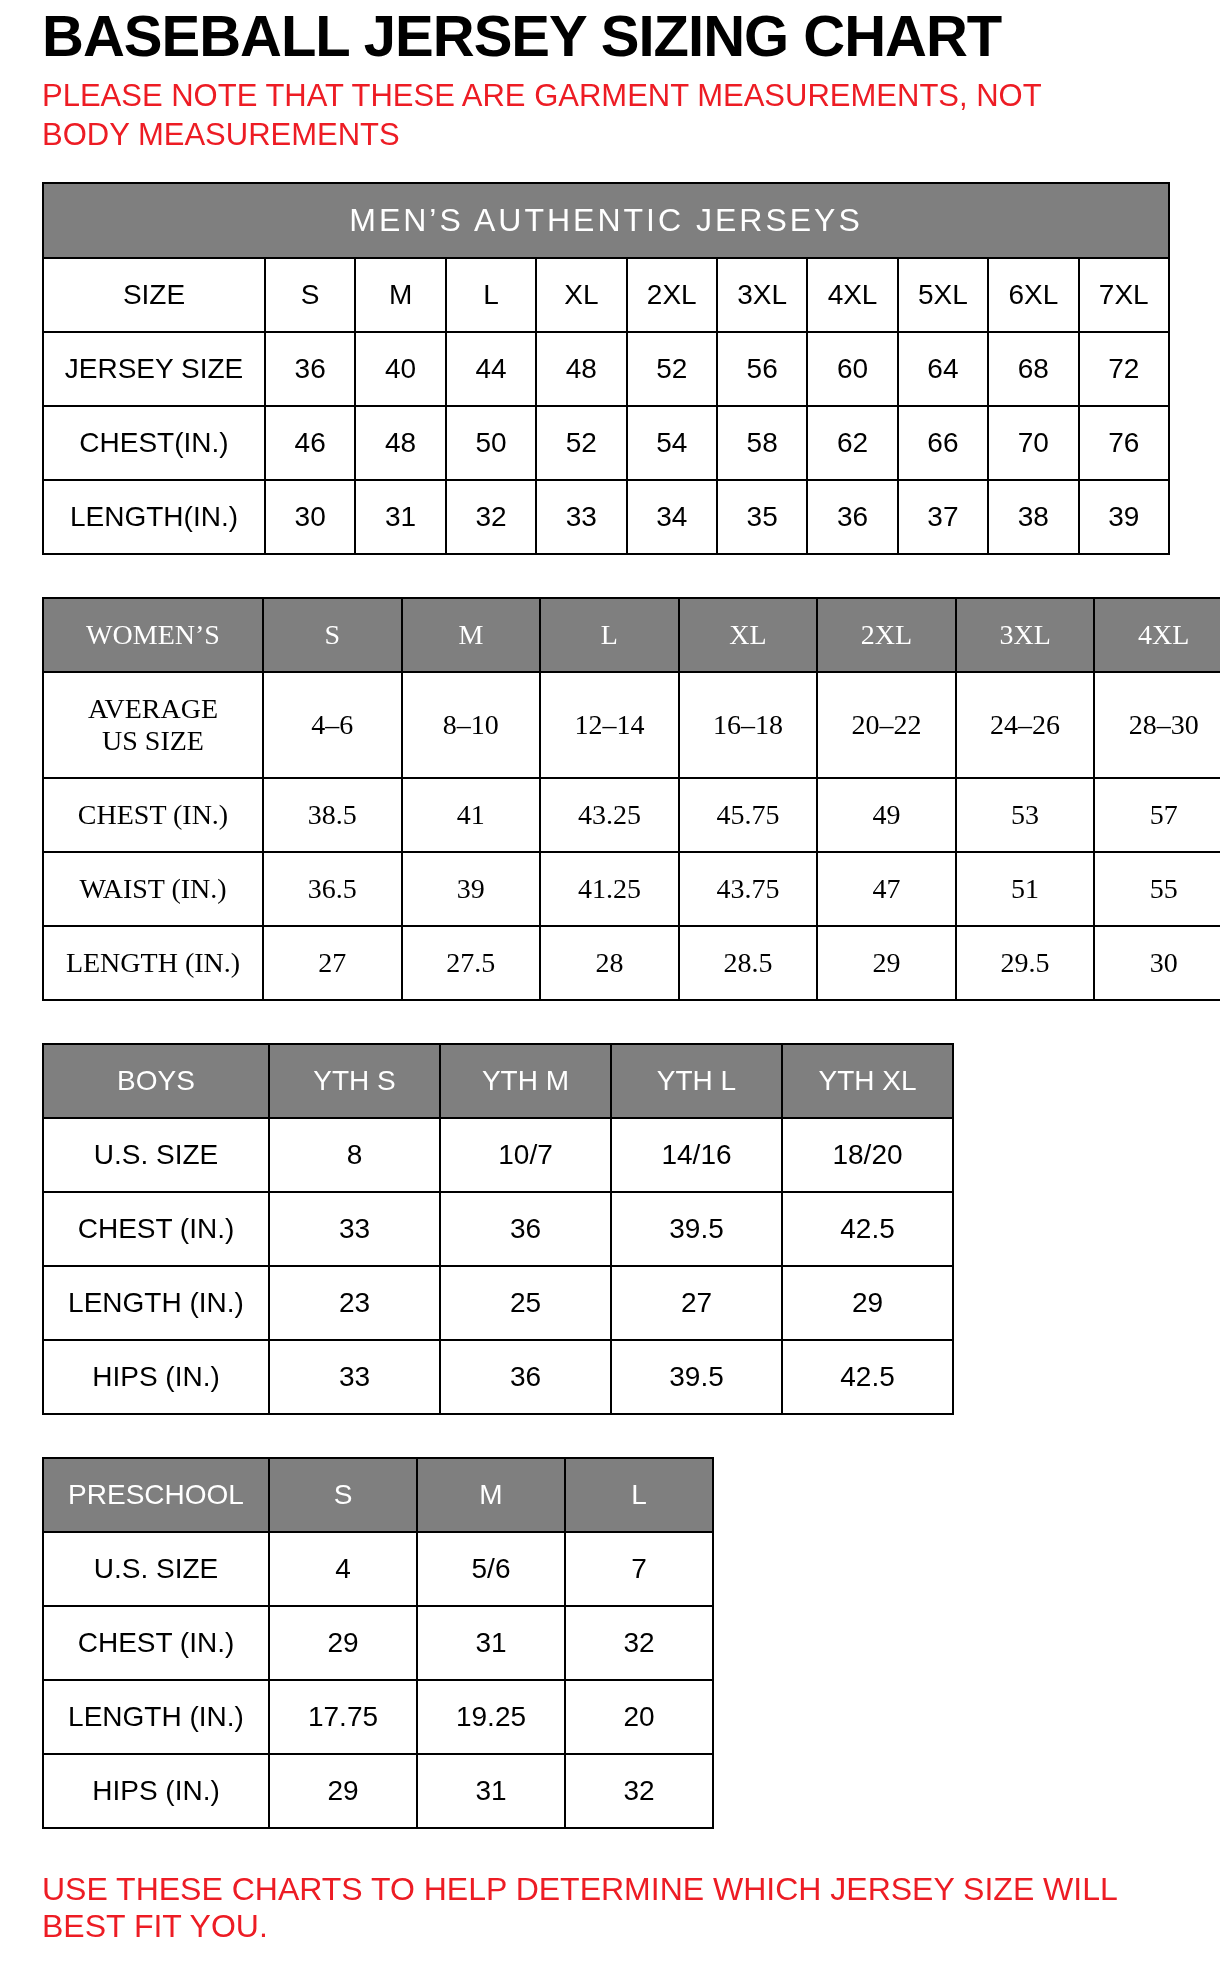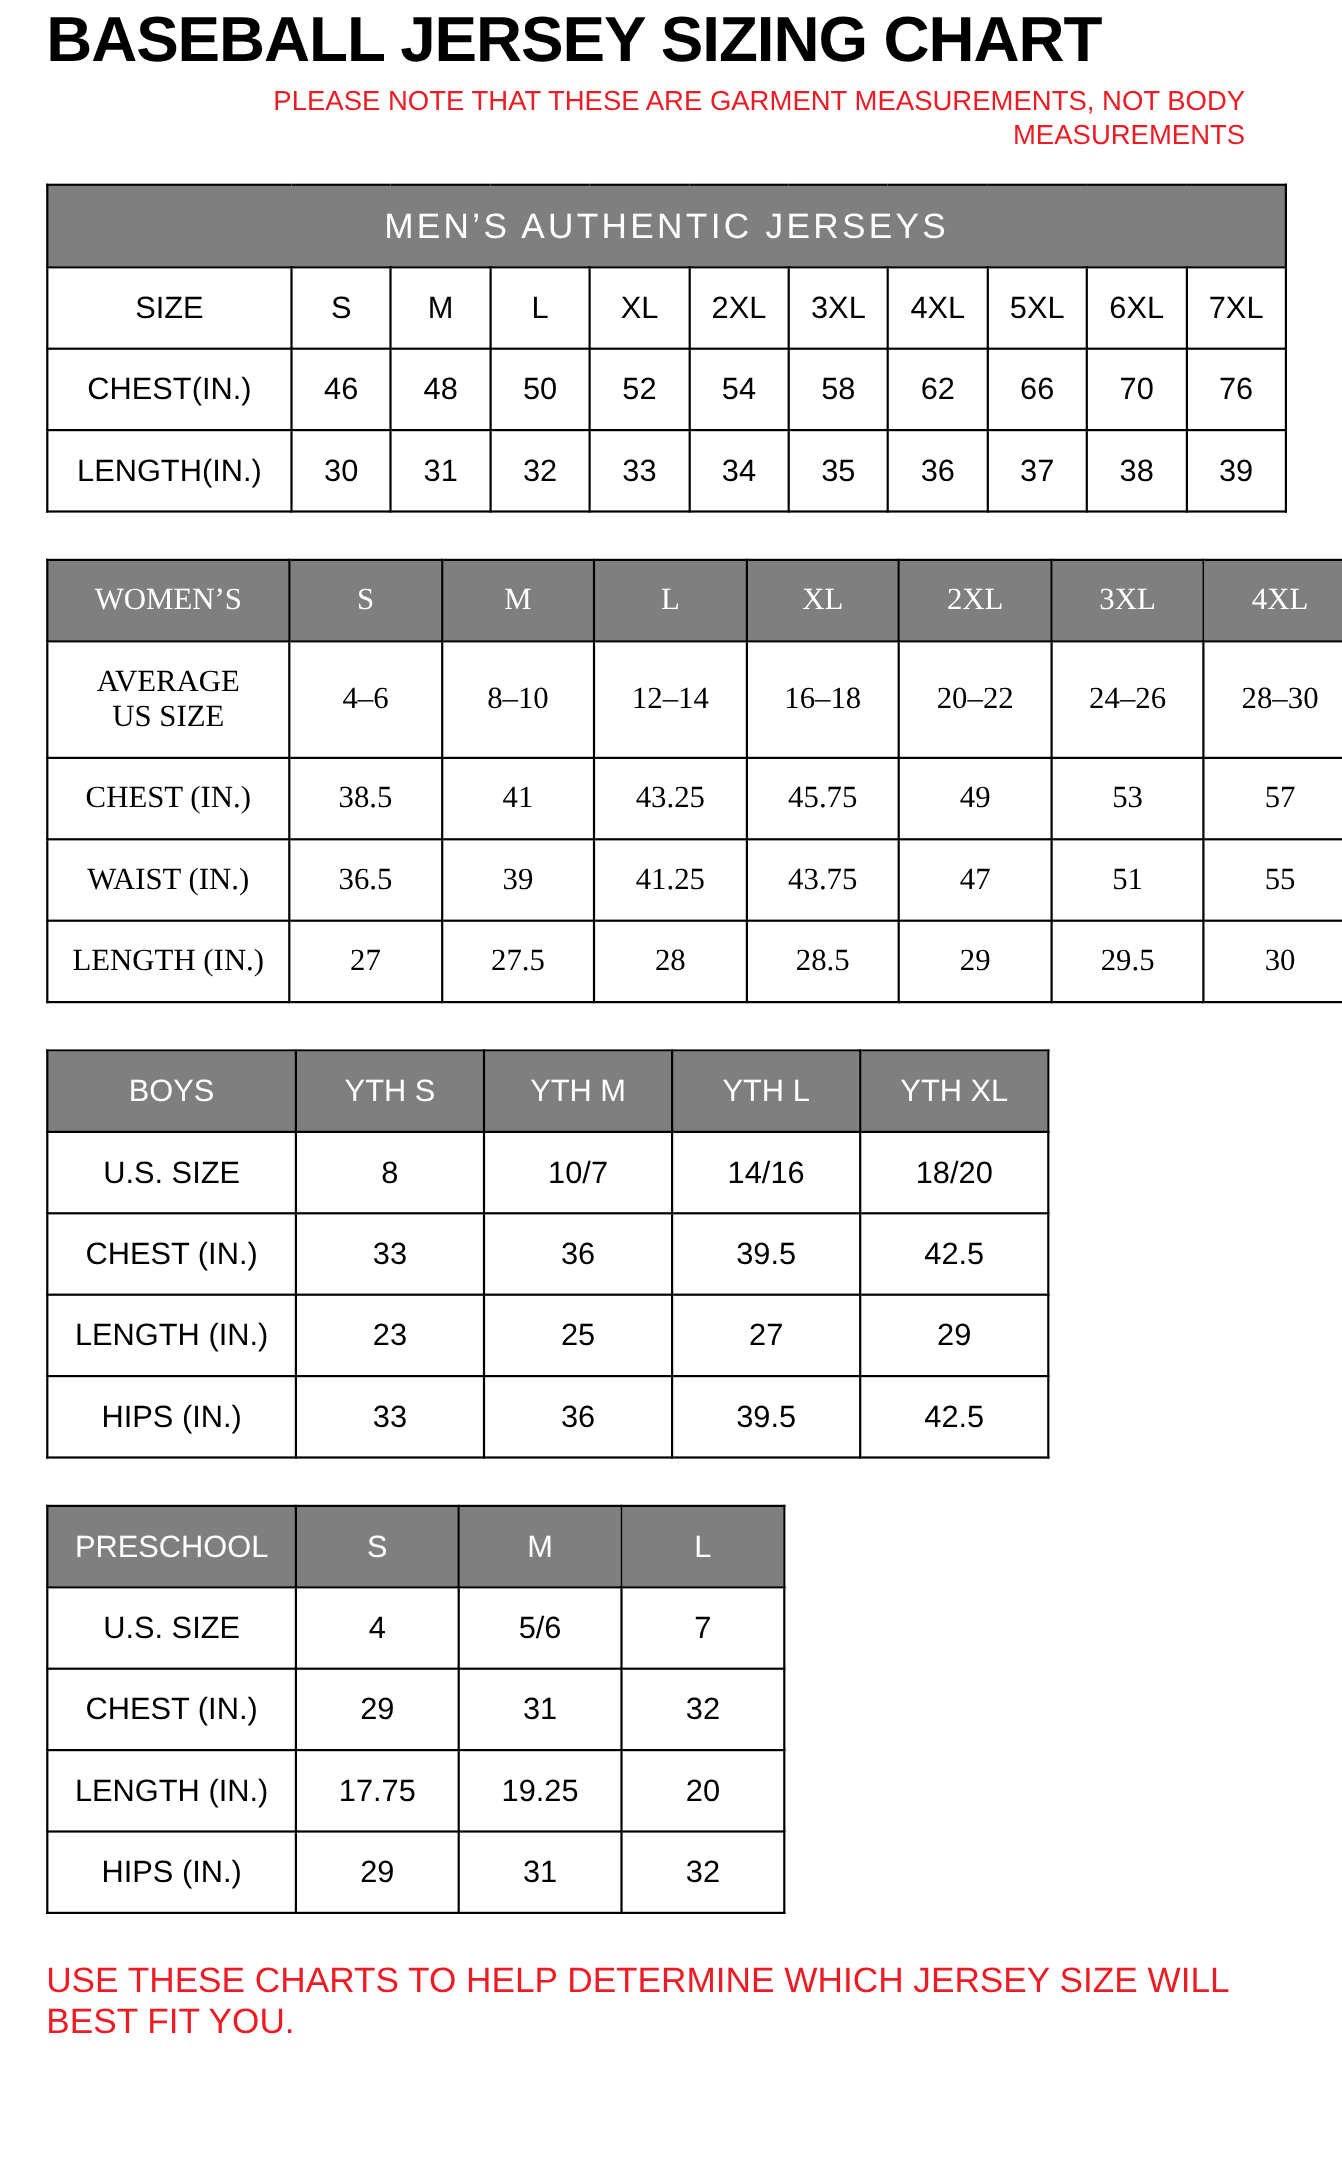--- a/index.html
+++ b/index.html
@@ -16,25 +16,24 @@
   h1.page-title {
     margin: 0 0 10px 0;
     font-size: 58px;
     font-weight: 800;
     letter-spacing: -1px;
     line-height: 1.05;
     color: #000;
   }
   .note {
     color: var(--red);
-    font-size: 25px;
+    font-size: 31px;
     line-height: 1.25;
     margin: 0 0 28px 0;
     max-width: 1090px;
-    text-align: right;
   }
   .footer-note {
     color: var(--red);
     font-size: 32px;
     margin: 6px 0 0 0;
   }
 
   table.size-table {
     border-collapse: collapse;
     table-layout: fixed;
@@ -100,20 +99,33 @@
           <td>L</td>
           <td>XL</td>
           <td>2XL</td>
           <td>3XL</td>
           <td>4XL</td>
           <td>5XL</td>
           <td>6XL</td>
           <td>7XL</td>
         </tr>
         <tr>
+          <td>JERSEY SIZE</td>
+          <td>36</td>
+          <td>40</td>
+          <td>44</td>
+          <td>48</td>
+          <td>52</td>
+          <td>56</td>
+          <td>60</td>
+          <td>64</td>
+          <td>68</td>
+          <td>72</td>
+        </tr>
+        <tr>
           <td>CHEST(IN.)</td>
           <td>46</td>
           <td>48</td>
           <td>50</td>
           <td>52</td>
           <td>54</td>
           <td>58</td>
           <td>62</td>
           <td>66</td>
           <td>70</td>

